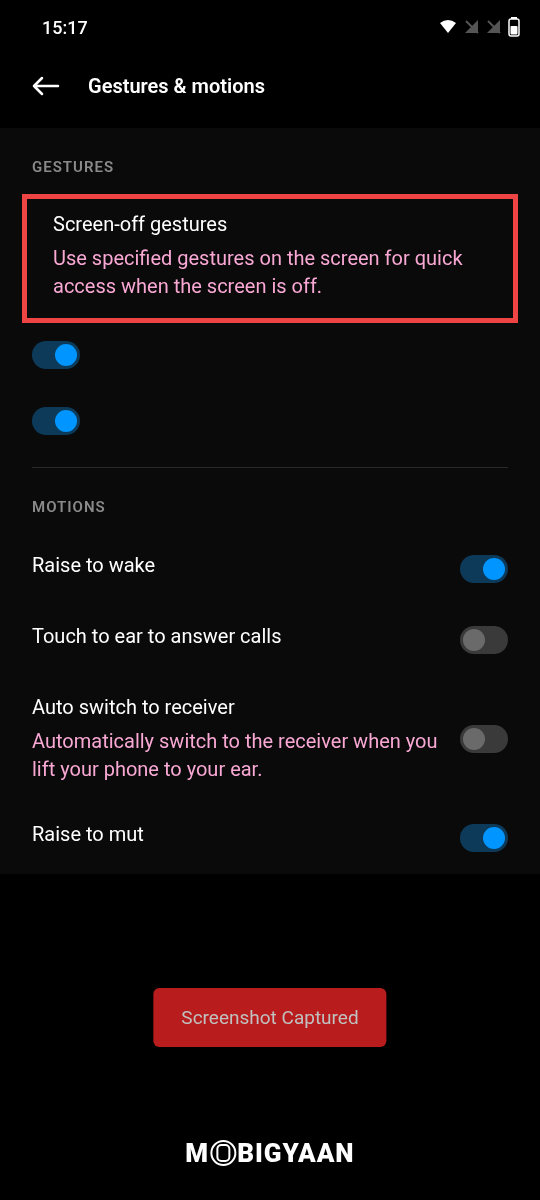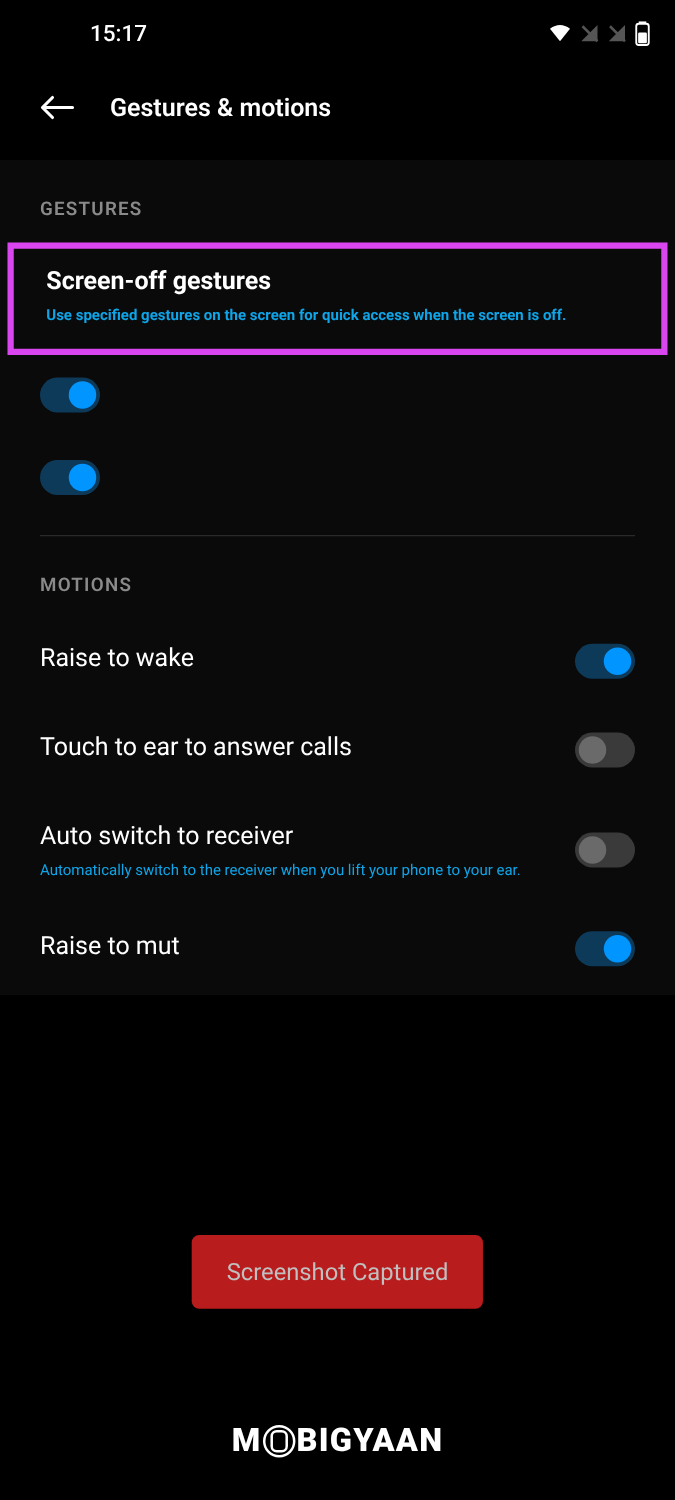--- a/index.html
+++ b/index.html
@@ -15,21 +15,21 @@
       background: #000;
       color: #fff;
       position: relative;
       overflow: hidden;
     }
     
     .status-bar {
       display: flex;
       justify-content: space-between;
       align-items: center;
-      padding: 12px 20px 8px 72px;
+      padding: 12px 20px 8px 42px;
       height: 50px;
     }
     
     .status-time {
       font-size: 18px;
       font-weight: 500;
     }
     
     .status-icons {
       display: flex;
@@ -83,29 +83,28 @@
     }
     
     .setting-title {
       font-size: 20px;
       color: #fff;
       line-height: 1.35;
       margin-bottom: 6px;
     }
     
     .setting-subtitle {
-      font-size: 12px;
-      color: #0ea5e9;
+      font-size: 20px;
+      color: #f9a8d4;
       line-height: 1.4;
     }
     
     .highlighted {
-      border: 5px solid #d946ef;
-      margin: 0 6px;
-      font-weight: bold;
+      border: 5px solid #ef4444;
+      margin: 0 22px;
     }
     
     .highlighted .setting-item {
       padding: 12px 26px 18px;
     }
     
     .toggle {
       width: 48px;
       height: 28px;
       border-radius: 14px;

